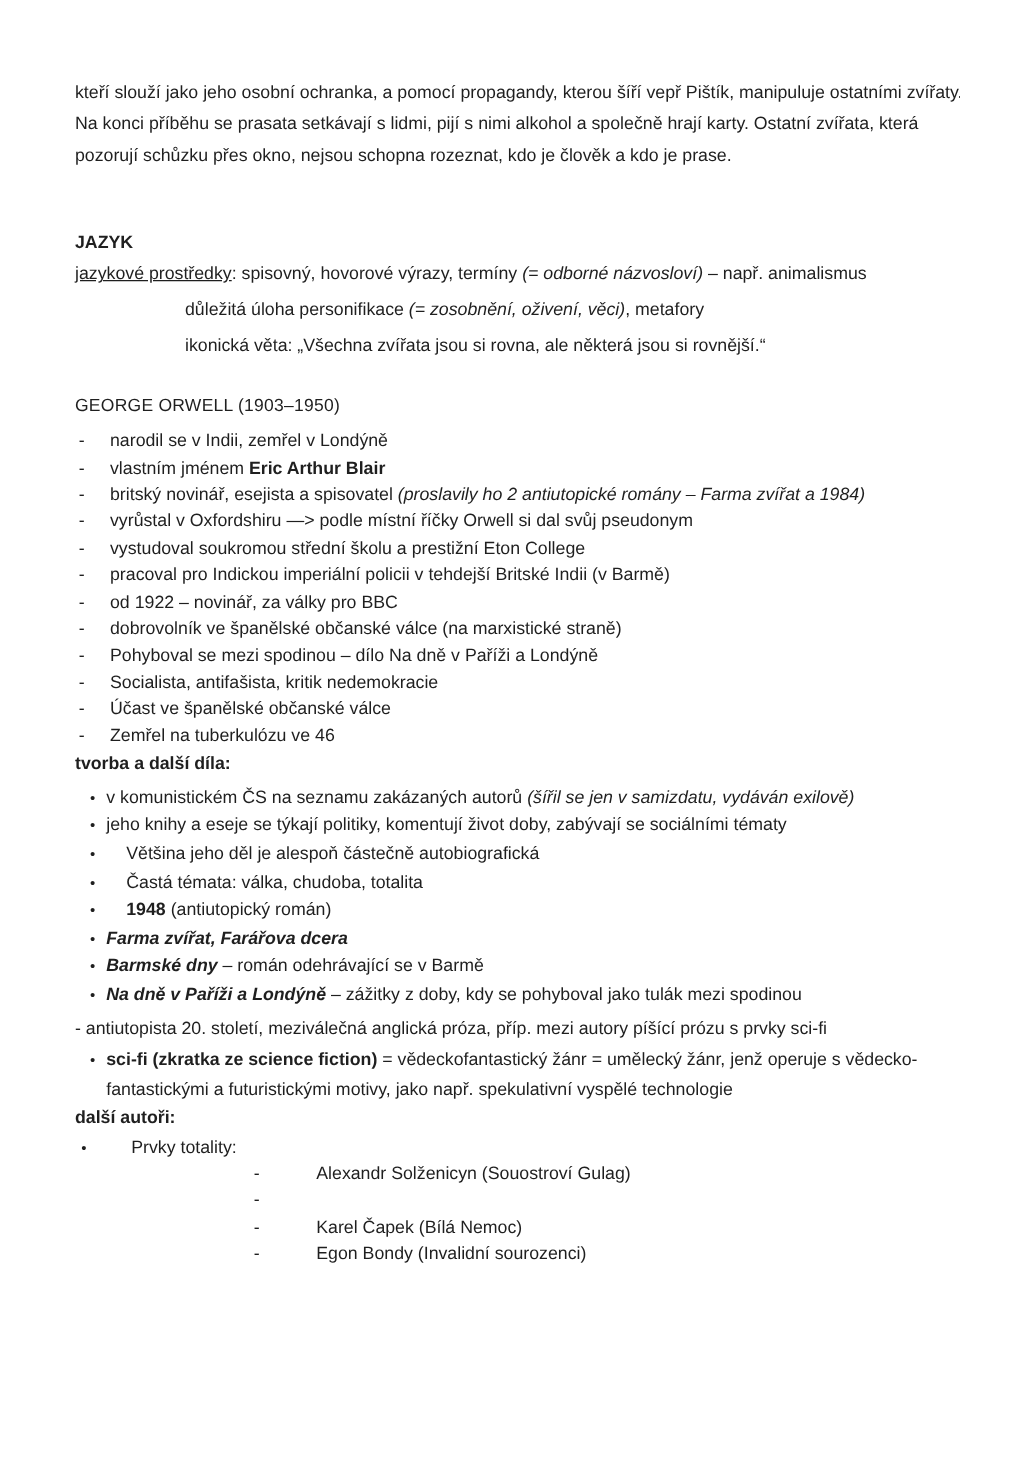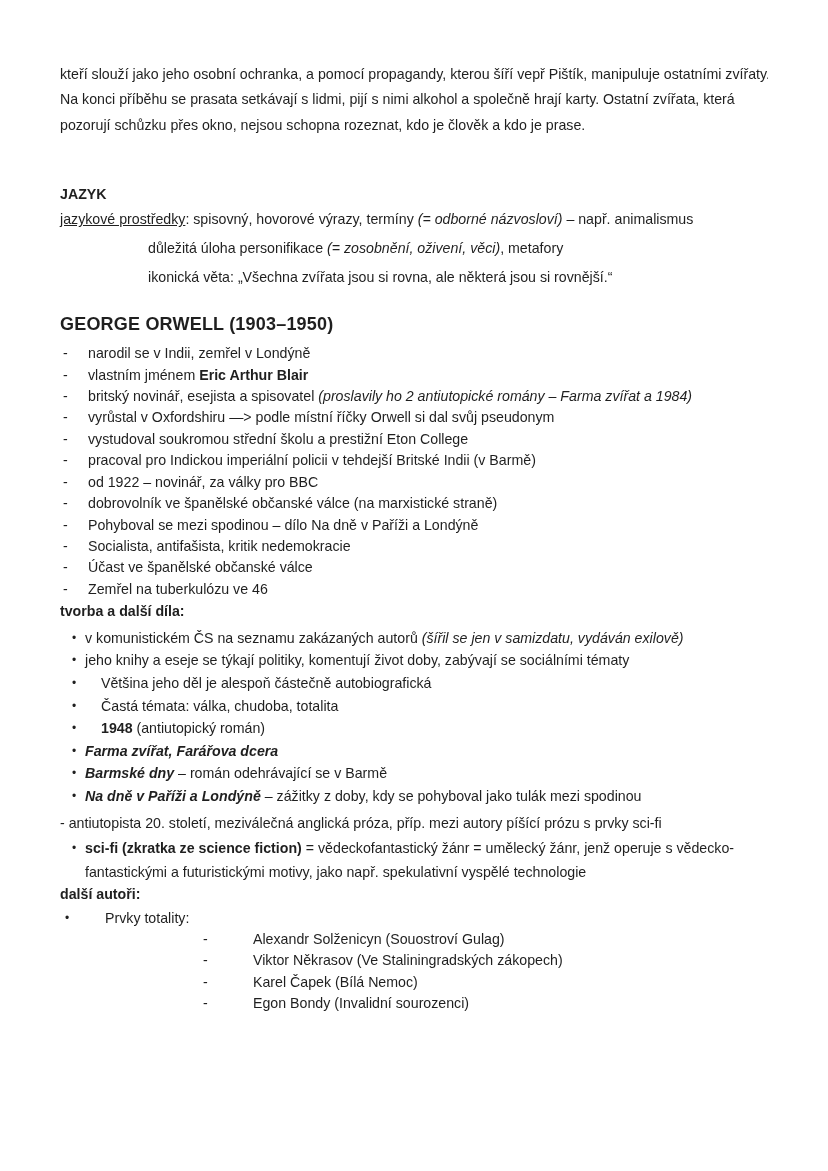--- a/index.html
+++ b/index.html
@@ -11,21 +11,21 @@
     color:#1f1f1f;
     font-family:"Liberation Sans", sans-serif;
     font-size:14.2px;
     overflow:hidden;
   }
   .content { position:absolute; left:60px; top:62px; width:712px; }
 
   
   .blk { line-height:21.6px; }
   .t-p { line-height:25.3px; }
-  .t-h1 { font-size:18px; font-weight:bold; line-height:28px; letter-spacing:0.2px; }
+  .t-h1 { font-size:14px; font-weight:normal; line-height:28px; letter-spacing:0.2px; }
   .t-h2 { font-weight:bold; }
   .t-dash { display:flex; line-height:21.4px; }
   .t-dash .mk { flex:0 0 28px; padding-left:3px; }
   .t-bullet { display:flex; padding-left:12px; line-height:22.6px; }
   .t-bullet .mk { flex:0 0 13px; font-size:12px; }
   .t-bullet.tab .mk { flex:0 0 29px; }
   .t-bullet.wide { padding-left:5px; }
   .t-bullet.wide .mk { flex:0 0 40px; }
   .t-subdash { display:flex; padding-left:143px; line-height:21.2px; }
   .t-subdash .mk { flex:0 0 50px; }
@@ -153,21 +153,20 @@
       <div class="blk t-bullet wide" data-name="prvky-totality-bullet">
         <span class="mk" data-name="bullet-marker">•</span>
         <span class="txt" data-name="list-item-text"><span class="seg-r" data-name="text-segment">Prvky totality:</span></span>
       </div>
       <div class="blk t-subdash" data-name="totalita-author">
         <span class="mk" data-name="dash-marker">-</span>
         <span class="txt" data-name="list-item-text"><span class="seg-r" data-name="text-segment">Alexandr Solženicyn (Souostroví Gulag)</span></span>
       </div>
       <div class="blk t-subdash" data-name="totalita-author">
         <span class="mk" data-name="dash-marker">-</span>
-        <span class="txt" data-name="list-item-text"><span class="seg-r" data-name="text-segment">Viktor Někrasov (Ve Staliningradských zákopech)</span></span>
       </div>
       <div class="blk t-subdash" data-name="totalita-author">
         <span class="mk" data-name="dash-marker">-</span>
         <span class="txt" data-name="list-item-text"><span class="seg-r" data-name="text-segment">Karel Čapek (Bílá Nemoc)</span></span>
       </div>
       <div class="blk t-subdash" data-name="totalita-author">
         <span class="mk" data-name="dash-marker">-</span>
         <span class="txt" data-name="list-item-text"><span class="seg-r" data-name="text-segment">Egon Bondy (Invalidní sourozenci)</span></span>
       </div>
     </div>

